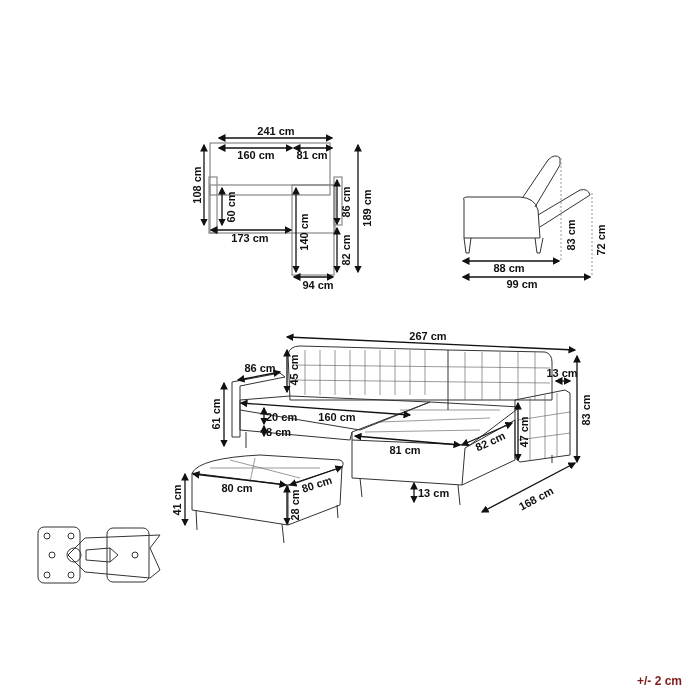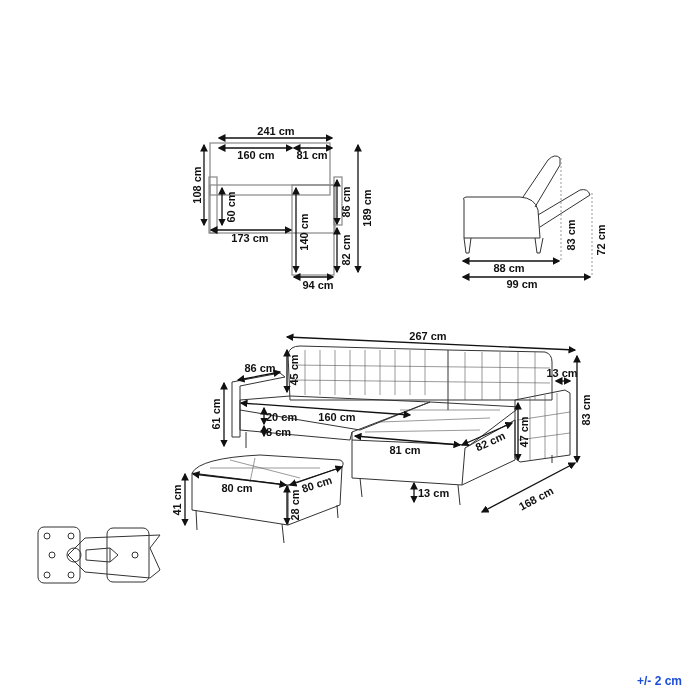--- a/index.html
+++ b/index.html
@@ -4,21 +4,21 @@
 <style>
   html,body{margin:0;padding:0;background:#fff;}
   body{width:700px;height:700px;position:relative;overflow:hidden;font-family:"Liberation Sans",sans-serif;}
   svg{position:absolute;left:0;top:0;}
   .lbl{font-family:"Liberation Sans",sans-serif;font-weight:bold;font-size:11px;fill:#111;}
   .ln{stroke:#888;stroke-width:1.2;fill:none;}
   .dk{stroke:#333;stroke-width:1;fill:none;}
   .dim{stroke:#111;stroke-width:1.3;fill:none;}
   .dash{stroke:#999;stroke-width:1;stroke-dasharray:2,2;fill:none;}
   .tuft{stroke:#555;stroke-width:0.6;fill:none;}
-  .tol{position:absolute;right:18px;bottom:12px;font-weight:bold;font-size:12px;color:#1d4ed8;}
+  .tol{position:absolute;right:18px;bottom:12px;font-weight:bold;font-size:12px;color:#7f1d1d;}
 </style>
 </head>
 <body>
 
 <svg width="700" height="700" viewBox="0 0 700 700">
   <defs>
     <marker id="ah" markerWidth="6" markerHeight="6" refX="5" refY="3" orient="auto-start-reverse">
       <path d="M0,0 L6,3 L0,6 z" fill="#111"></path>
     </marker>
   </defs>

